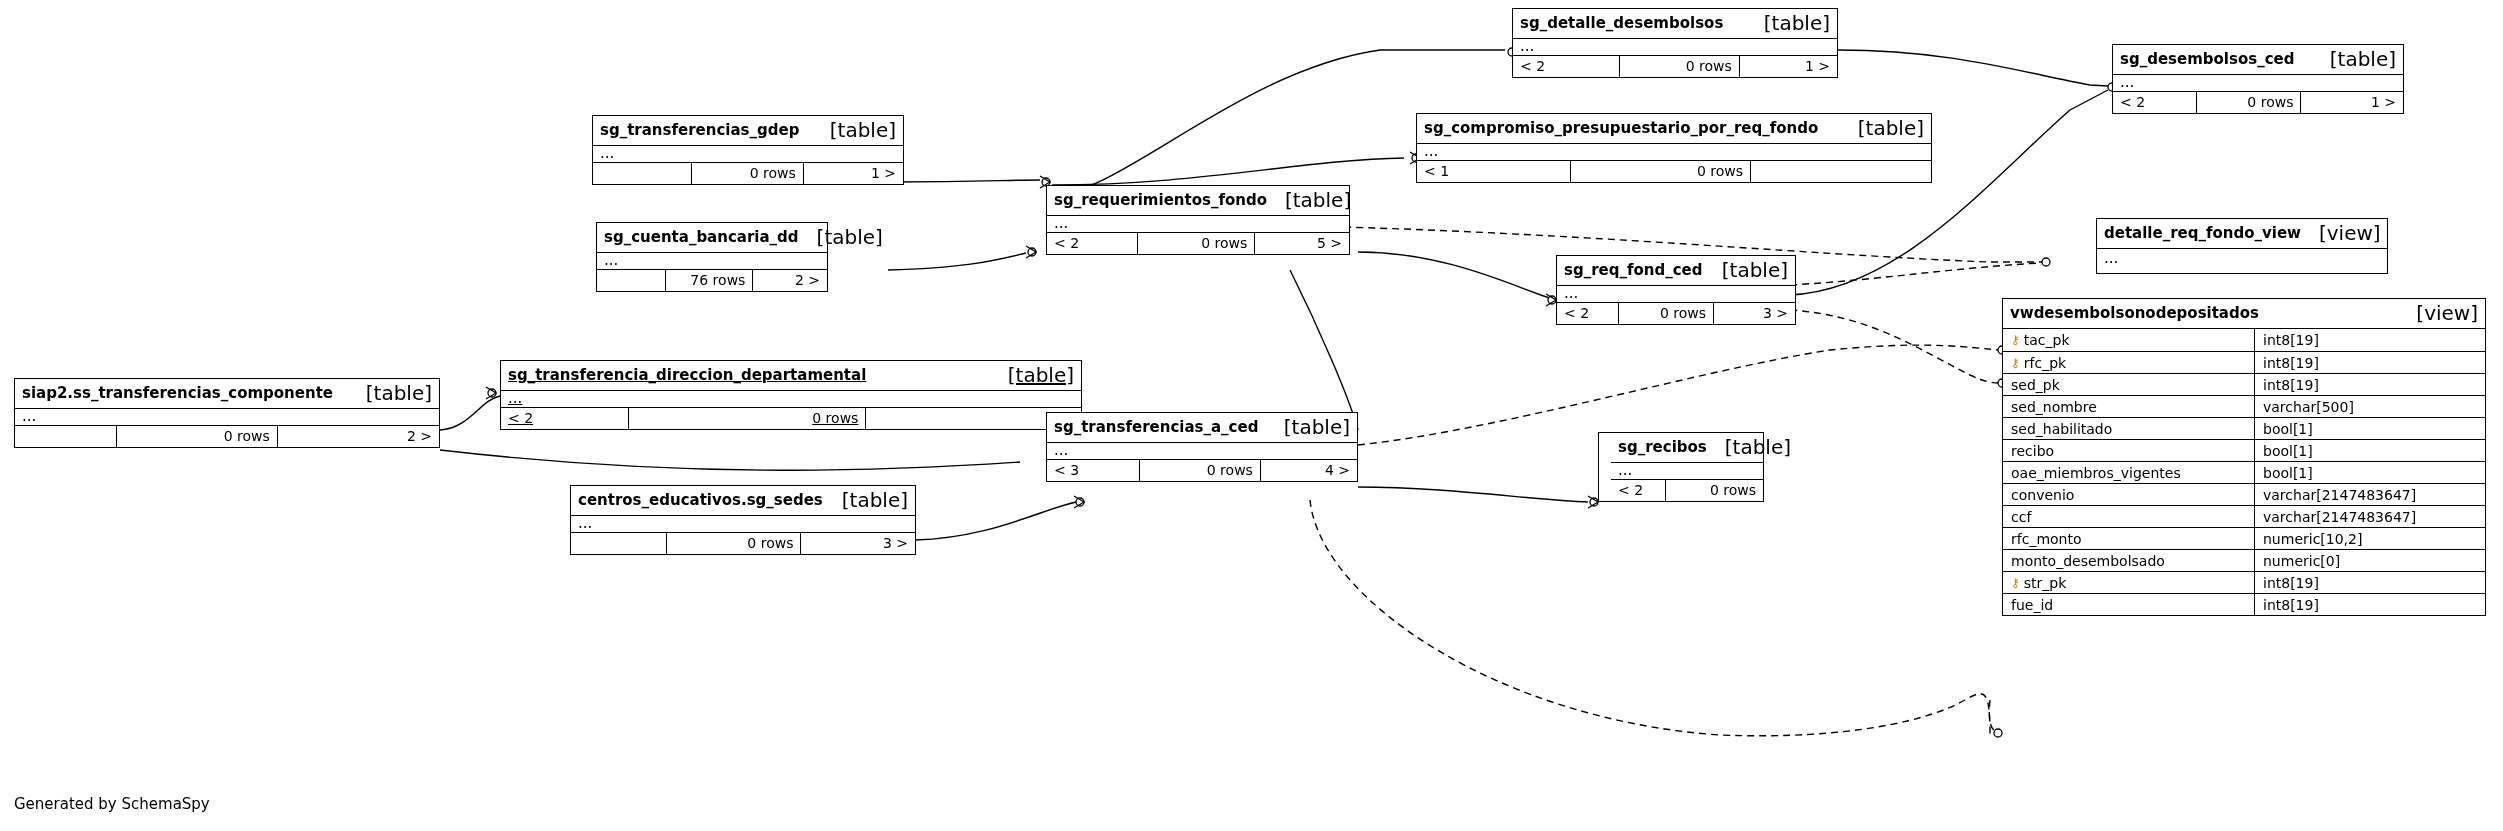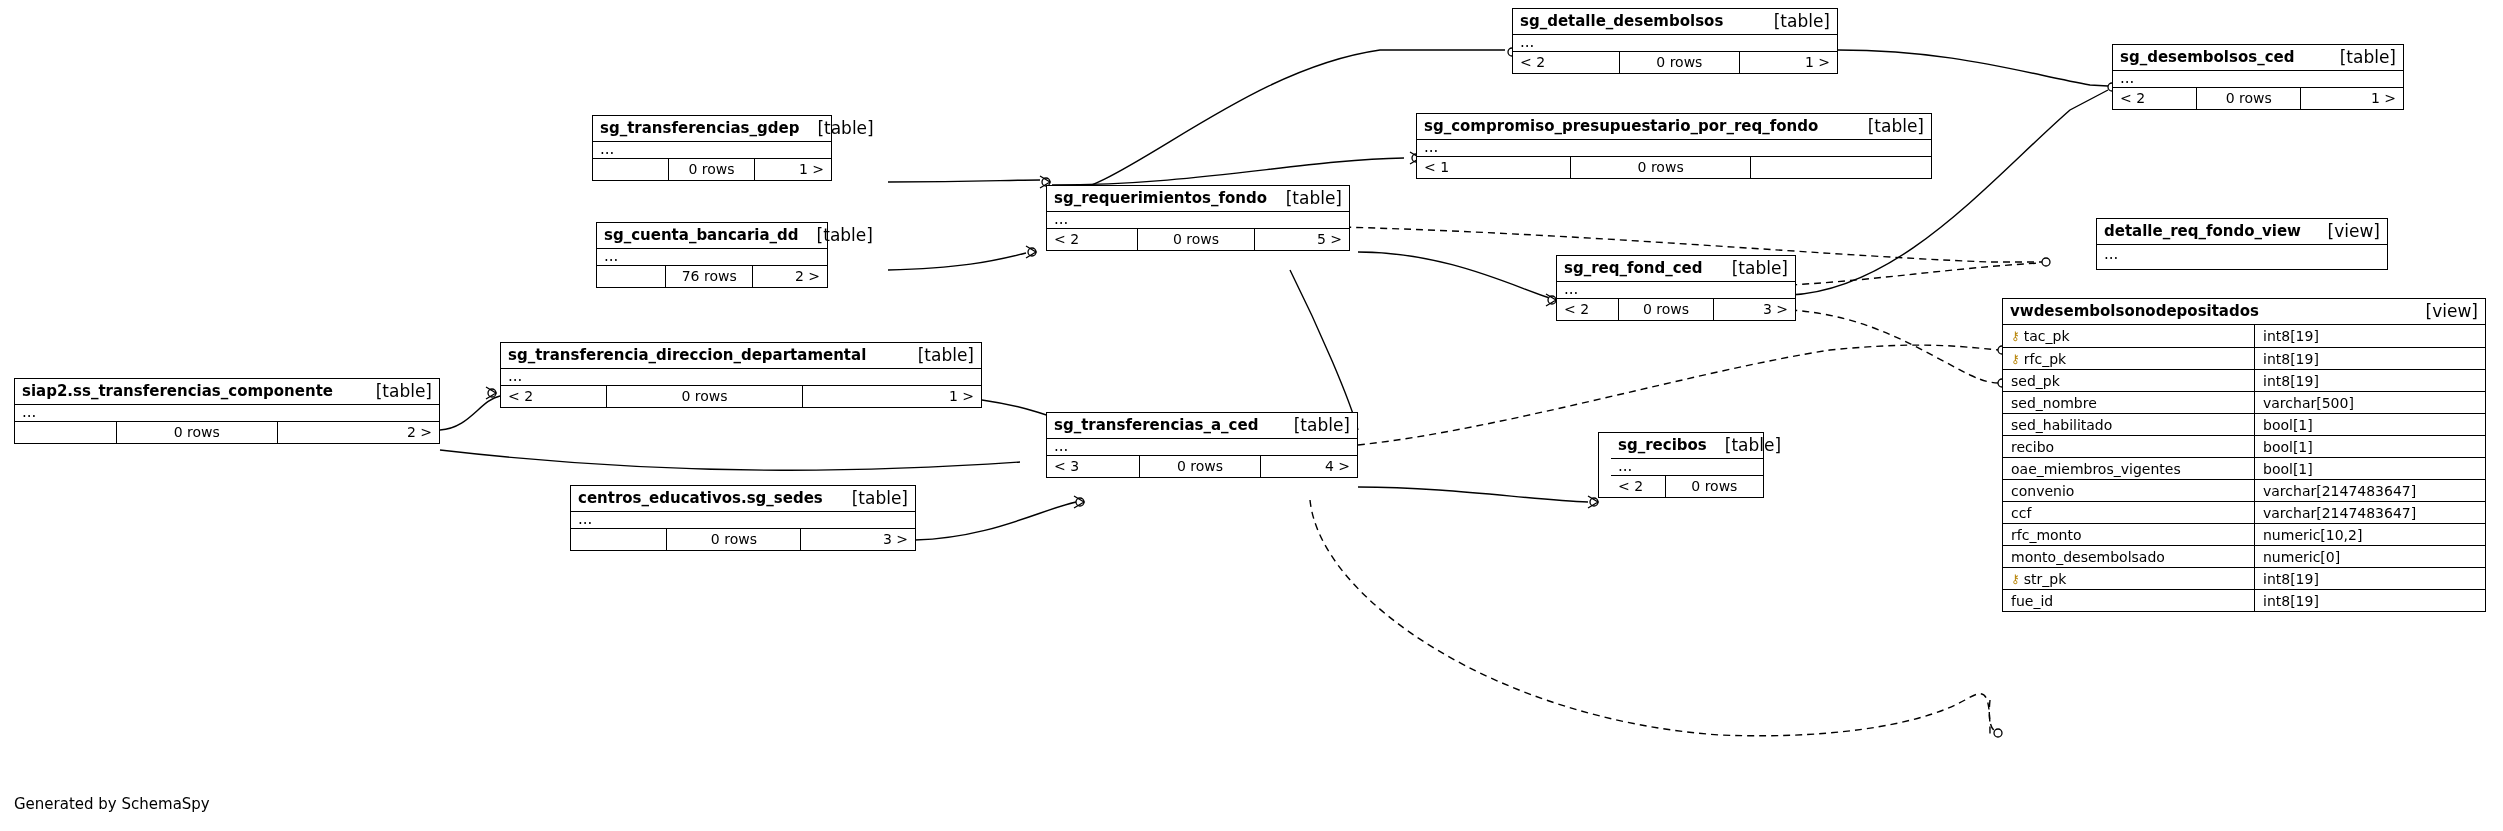--- a/index.html
+++ b/index.html
@@ -40,21 +40,21 @@
     padding: 2px 7px 3px 7px;
     border-bottom: 1px solid #000000;
     white-space: nowrap;
   }
   .node .tname {
     font-weight: bold;
     font-size: 15px;
     color: #000;
   }
   .node .ttype {
-    font-size: 17px;
+    font-size: 20px;
     color: #000;
     padding-left: 18px;
   }
   .node .ellipsis-row {
     padding: 1px 7px 3px 7px;
     font-size: 15px;
     line-height: 12px;
     border-bottom: 1px solid #000000;
     height: 17px;
     box-sizing: border-box;
@@ -69,21 +69,21 @@
     box-sizing: border-box;
     padding: 2px 7px;
     white-space: nowrap;
     overflow: hidden;
   }
   .node .foot-row .cell.left {
     text-align: left;
     border-right: 1px solid #000000;
   }
   .node .foot-row .cell.mid {
-    text-align: center;
+    text-align: right;
     border-right: 1px solid #000000;
   }
   .node .foot-row .cell.right {
     text-align: right;
   }
   .node .foot-row .cell.nosep {
     border-right: none;
   }
   
   .node .col-row {
@@ -224,21 +224,21 @@
       <span class="ttype">[table]</span>
     </div>
     <div class="ellipsis-row">...</div>
     <div class="foot-row">
       <div class="cell left" style="flex:0 0 29%;">&lt; 2</div>
       <div class="cell mid" style="flex:0 0 36%;">0 rows</div>
       <div class="cell right" style="flex:1 1 auto;">1 &gt;</div>
     </div>
   </div>
 
-  <div class="node" style="left:592px; top:115px; width:240px;">
+  <div class="node" style="left:592px; top:115px; width:312px;">
     <div class="title-row">
       <span class="tname">sg_transferencias_gdep</span>
       <span class="ttype">[table]</span>
     </div>
     <div class="ellipsis-row">...</div>
     <div class="foot-row">
       <div class="cell left" style="flex:0 0 32%;"></div>
       <div class="cell mid" style="flex:0 0 36%;">0 rows</div>
       <div class="cell right" style="flex:1 1 auto;">1 &gt;</div>
     </div>
@@ -387,21 +387,21 @@
       </div>
       <div class="col-row">
         <span class="cname">
             <span>fue_id</span>
           </span>
         <span class="ctype">int8[19]</span>
       </div>
     </div>
   </div>
 
-  <div class="node" style="left:500px; top:342px; width:482px;">
+  <div class="node" style="left:500px; top:360px; width:582px;text-decoration:underline;">
     <div class="title-row">
       <span class="tname">sg_transferencia_direccion_departamental</span>
       <span class="ttype">[table]</span>
     </div>
     <div class="ellipsis-row">...</div>
     <div class="foot-row">
       <div class="cell left" style="flex:0 0 22%;">&lt; 2</div>
       <div class="cell mid" style="flex:0 0 41%;">0 rows</div>
       <div class="cell right" style="flex:1 1 auto;">1 &gt;</div>
     </div>

